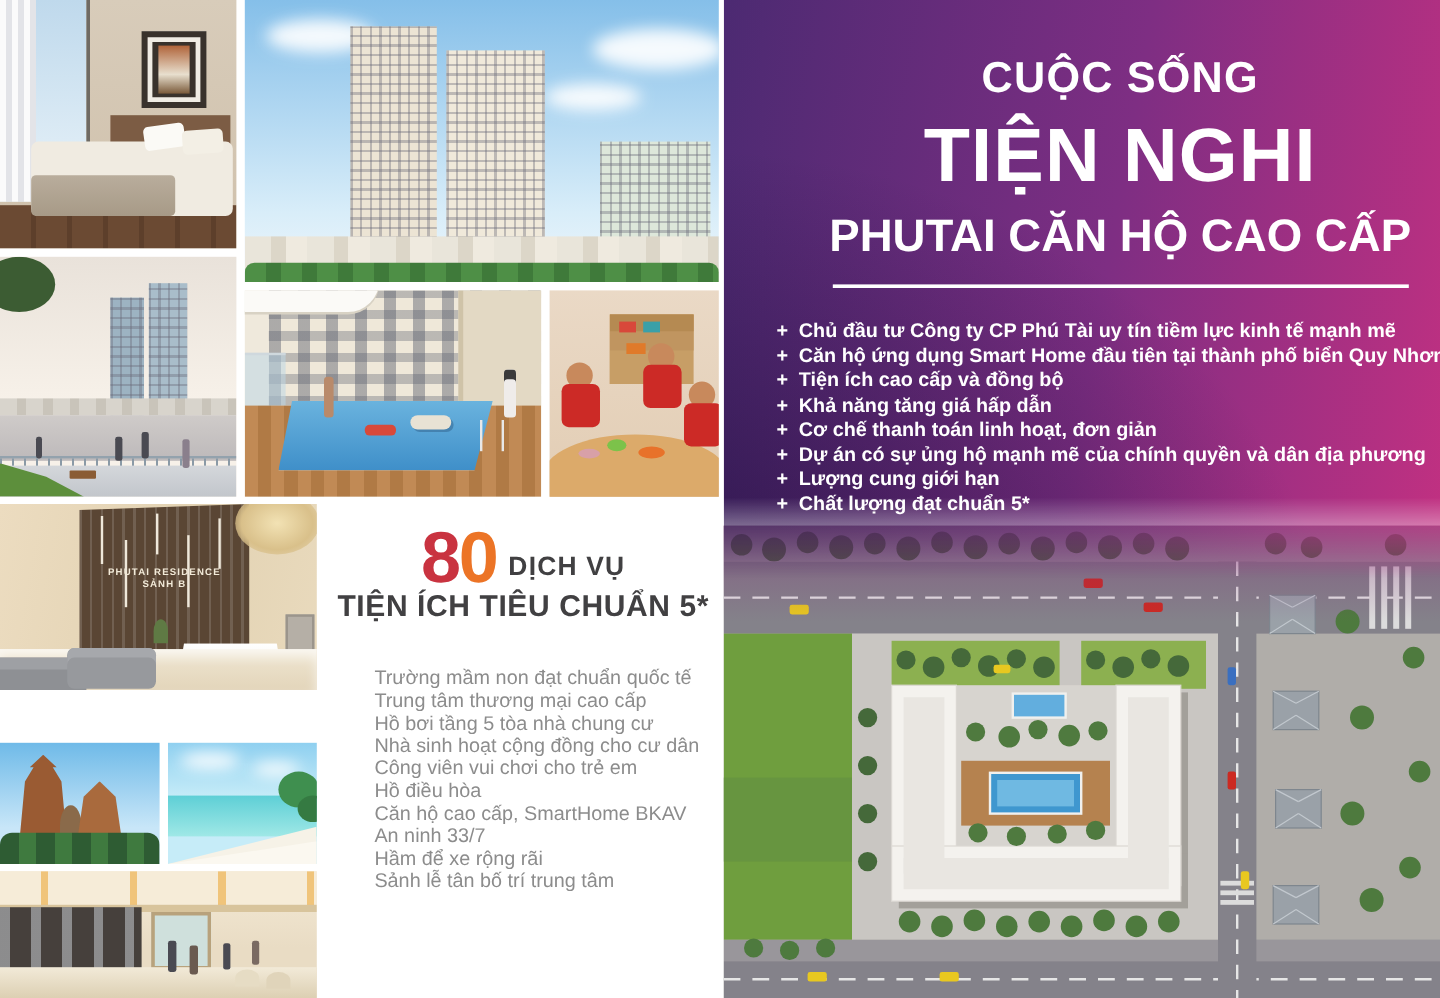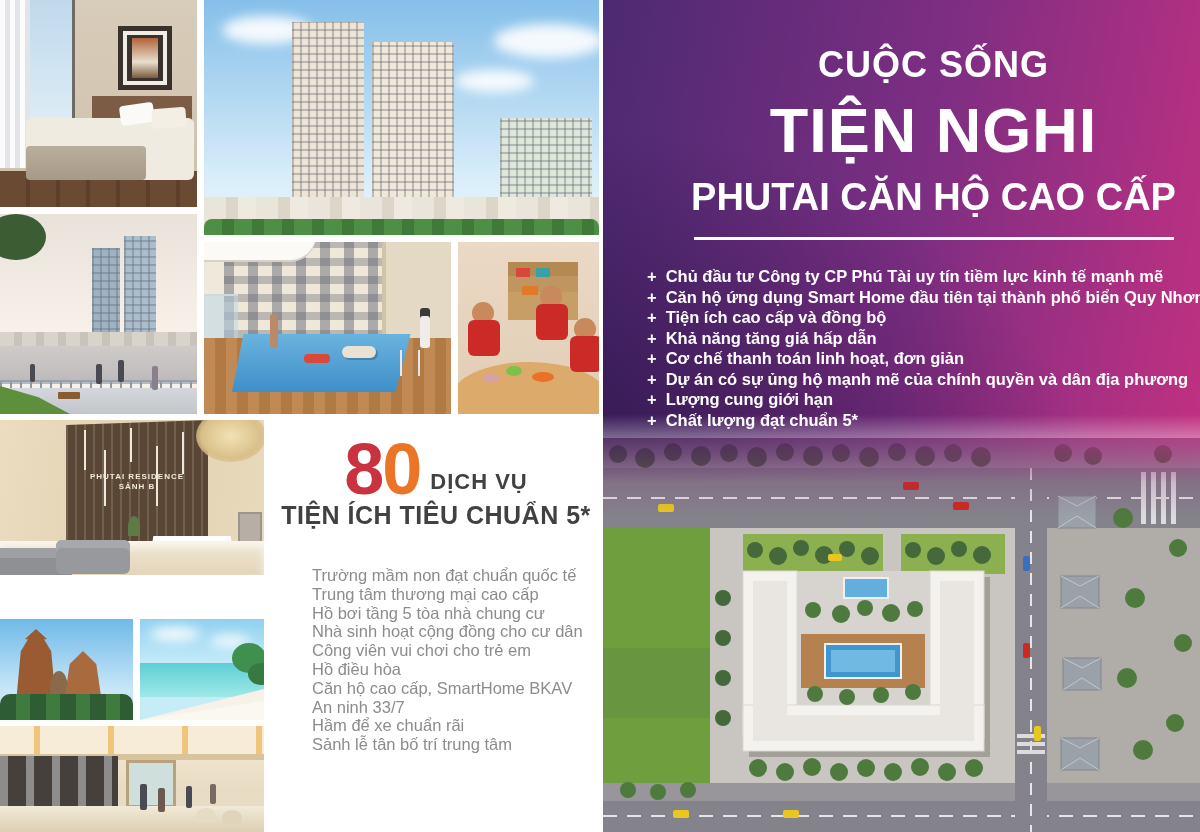--- a/index.html
+++ b/index.html
@@ -125,21 +125,21 @@
   .ml-beam{left:0;top:28px;width:264px;height:6px;background:#d8c49c;}
   .ml-shop{left:0;top:30px;width:118px;height:58px;background:#46403c;
      background-image:repeating-linear-gradient(90deg,rgba(210,216,222,.5) 0 8px,transparent 8px 26px);}
   .ml-shop2{left:126px;top:34px;width:50px;height:48px;background:#cfe0dc;box-shadow:inset 0 0 0 3px #b8a27c;}
   .ml-floor{left:0;bottom:0;width:264px;height:26px;background:linear-gradient(#f2ead8,#dccfb2);}
   .ml-chair{left:196px;top:82px;width:20px;height:14px;background:#e6dcc4;border-radius:50% 50% 0 0;box-shadow:26px 2px 0 #e0d4ba;}
 
   
   .services{left:268px;top:440px;width:336px;}
   .svc-head{display:flex;justify-content:center;align-items:flex-end;gap:10px;}
-  .svc-count{font-weight:bold;font-size:72px;line-height:.82;letter-spacing:-2px;}
+  .svc-count{font-weight:bold;font-size:60px;line-height:.82;letter-spacing:-2px;}
   .svc-d1{color:#c93340;}
   .svc-d2{color:#ec7426;}
   .svc-count-label{font-weight:bold;font-size:22px;color:#414042;padding-bottom:4px;letter-spacing:1px;}
   .svc-sub{font-weight:bold;font-size:25px;color:#414042;text-align:center;margin-top:2px;letter-spacing:.5px;}
   .amenities{list-style:none;margin:36px 0 12px 44px;padding:0;font-size:16.5px;line-height:18.8px;color:#8c8c8c;}
 
   
   .right-panel{left:603px;top:0;width:597px;height:832px;}
   .masterplan{position:absolute;left:0;top:438px;width:597px;height:394px;}
   .map-tint{position:absolute;left:0;top:438px;width:597px;height:80px;
@@ -299,21 +299,21 @@
     <div class="svc-sub">TIỆN ÍCH TIÊU CHUẨN 5*</div>
     <ul class="amenities">
       <li>Trường mầm non đạt chuẩn quốc tế</li>
       <li>Trung tâm thương mại cao cấp</li>
       <li>Hồ bơi tầng 5 tòa nhà chung cư</li>
       <li>Nhà sinh hoạt cộng đồng cho cư dân</li>
       <li>Công viên vui chơi cho trẻ em</li>
       <li>Hồ điều hòa</li>
       <li>Căn hộ cao cấp, SmartHome BKAV</li>
       <li>An ninh 33/7</li>
-      <li>Hầm để xe chuẩn rãi</li>
+      <li>Hầm để xe rộng rãi</li>
       <li>Sảnh lễ tân bố trí trung tâm</li>
     </ul>
   </div>
 
   <div class="abs right-panel">
 
     <svg class="masterplan" viewBox="0 0 597 394" xmlns="http://www.w3.org/2000/svg">
       <rect width="597" height="394" fill="#b0ada9"></rect>
       <rect x="0" y="0" width="597" height="30" fill="#99969b"></rect>
       <g fill="#46603a">

